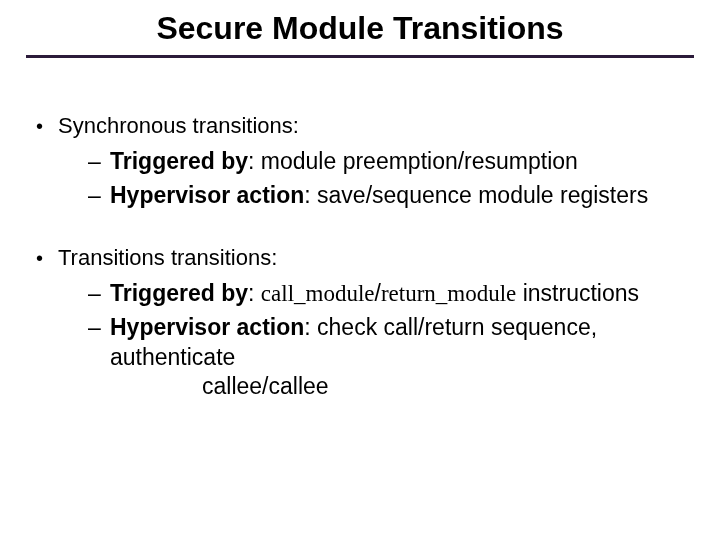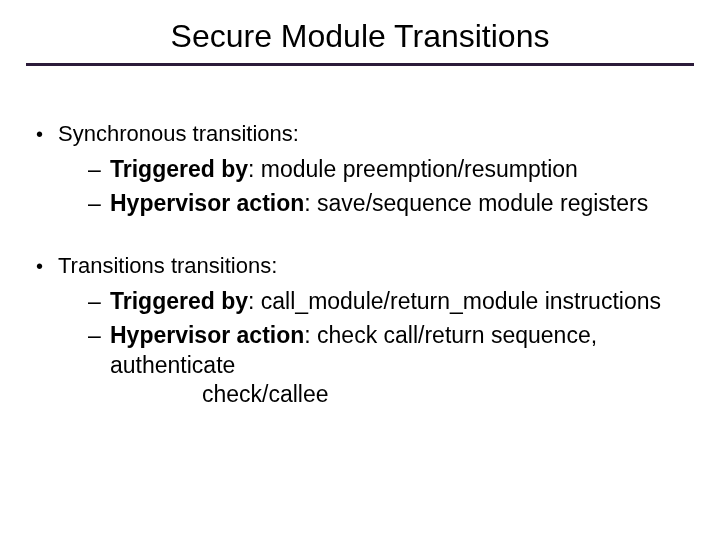--- a/index.html
+++ b/index.html
@@ -13,22 +13,22 @@
   }
   .slide {
     width: 720px;
     height: 540px;
     position: relative;
     box-sizing: border-box;
   }
   .title {
     text-align: center;
     font-size: 32px;
-    font-weight: 400;
-    padding-top: 18px;
+    font-weight: 700;
+    padding-top: 10px;
     padding-bottom: 8px;
   }
   .rule {
     border: none;
     border-top: 3px solid #2b1b3a;
     margin: 0 26px;
   }
   .content {
     padding: 55px 30px 0 30px;
     font-size: 20px;
@@ -64,21 +64,21 @@
     font-size: 23px;
     line-height: 1.3;
   }
   ul.lvl2 > li::before {
     content: "–";
     position: absolute;
     left: 2px;
     top: 0;
   }
   .b { font-weight: bold; }
-  .code { font-family: Liberation Sans, sans-serif; }
+  .code { font-family: Liberation Serif, serif; }
   .cont {
     padding-left: 92px; 
   }
 </style>
 </head>
 <body>
 
 <div class="slide">
 
   <div class="title">Secure Module Transitions</div>
@@ -100,21 +100,21 @@
       </li>
 
       <li>
         <span>Transitions transitions:</span>
         <ul class="lvl2">
           <li>
             <span class="b">Triggered by</span><span>: </span><span class="code">call_module</span><span>/</span><span class="code">return_module</span><span> instructions</span>
           </li>
           <li>
             <span class="b">Hypervisor action</span><span>: check call/return sequence, authenticate</span>
-            <div class="cont">check/callee</div>
+            <div class="cont">callee/callee</div>
           </li>
         </ul>
       </li>
 
     </ul>
   </div>
 
 </div>
 
 </body></html>

